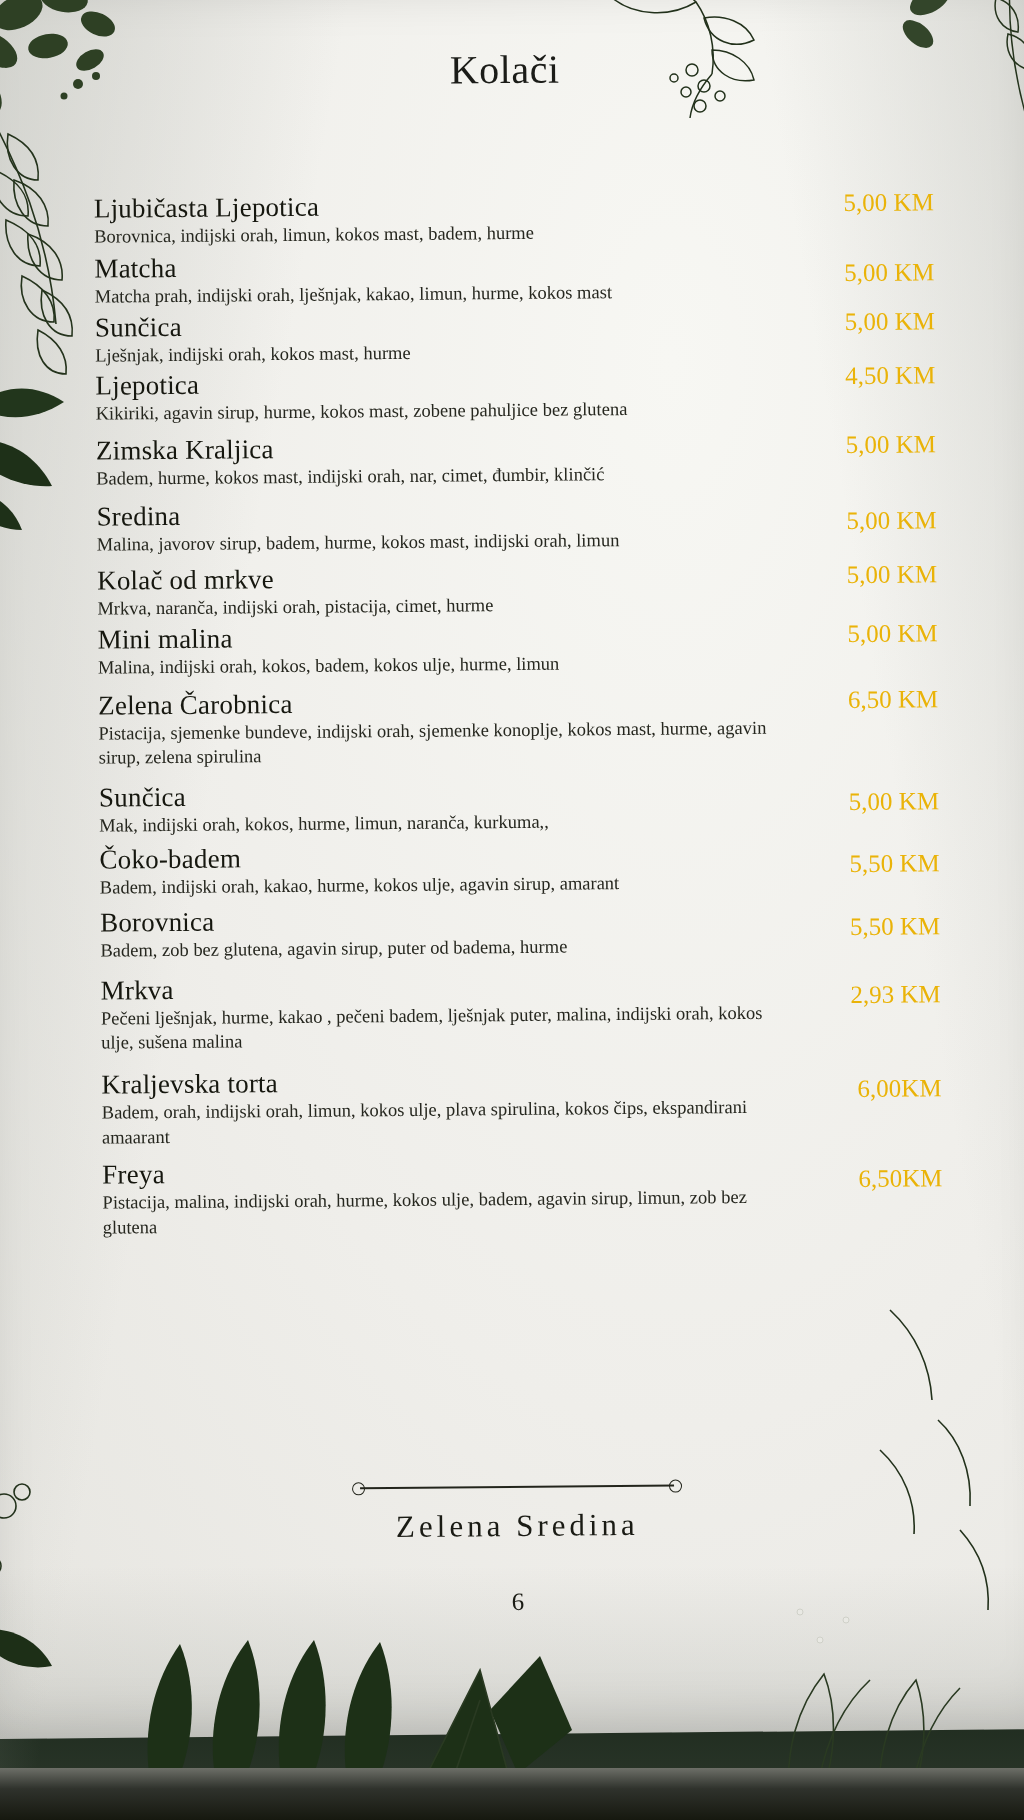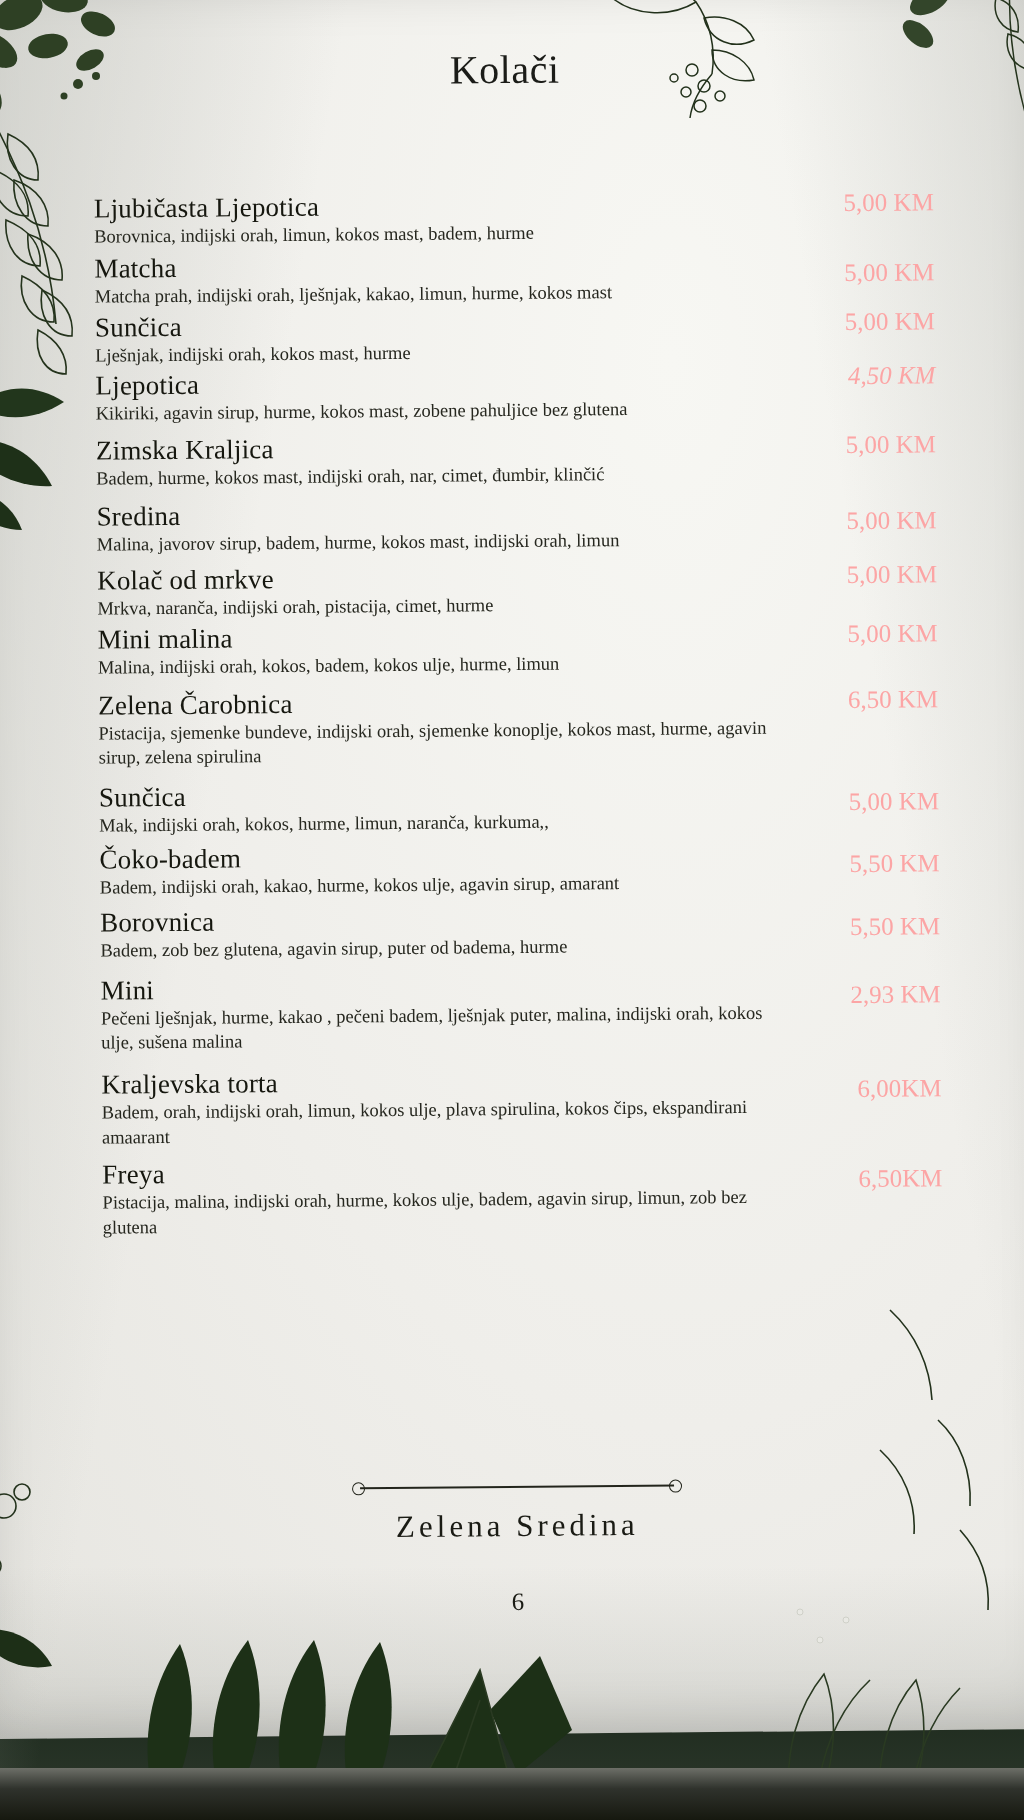--- a/index.html
+++ b/index.html
@@ -101,21 +101,21 @@
     justify-content: space-between;
   }
   .name {
     font-size: 27px;
     color: #16170f;
     letter-spacing: 0.2px;
     font-family: "Liberation Serif", serif;
   }
   .price {
     font-size: 25px;
-    color: #fca5a5;
+    color: #eab308;
     white-space: nowrap;
     font-family: "Liberation Serif", serif;
     padding-left: 18px;
   }
   .desc {
     font-size: 18.5px;
     color: #26271f;
     line-height: 1.33;
     max-width: 680px;
     font-family: "Liberation Serif", serif;
@@ -133,21 +133,21 @@
   .item.i8  { margin-bottom: 12px; }
   .item.i9  { margin-bottom: 6px; }
   .item.i10 { margin-bottom: 8px; }
   .item.i11 { margin-bottom: 12px; }
   .item.i12 { margin-bottom: 14px; }
   .item.i13 { margin-bottom: 10px; }
   .item.i14 { margin-bottom: 0; }
 
   
   .price.low { position: relative; top: 10px; }
-  .price.high { position: relative; top: -4px; font-style: italic; }
+  .price.high { position: relative; top: -4px; }
 
   
   .footer {
     position: absolute;
     left: 0;
     top: 1480px;
     width: 1024px;
     text-align: center;
   }
   .rule {
@@ -421,21 +421,21 @@
       <div class="item i11">
         <div class="row">
           <div class="name">Borovnica</div>
           <div class="price low">5,50 KM</div>
         </div>
         <div class="desc">Badem, zob bez glutena, agavin sirup, puter od badema, hurme</div>
       </div>
 
       <div class="item i12">
         <div class="row">
-          <div class="name">Mini</div>
+          <div class="name">Mrkva</div>
           <div class="price low">2,93 KM</div>
         </div>
         <div class="desc">Pečeni lješnjak, hurme, kakao , pečeni badem, lješnjak puter, malina, indijski orah, kokos ulje, sušena malina</div>
       </div>
 
       <div class="item i13">
         <div class="row">
           <div class="name">Kraljevska torta</div>
           <div class="price low">6,00KM</div>
         </div>

